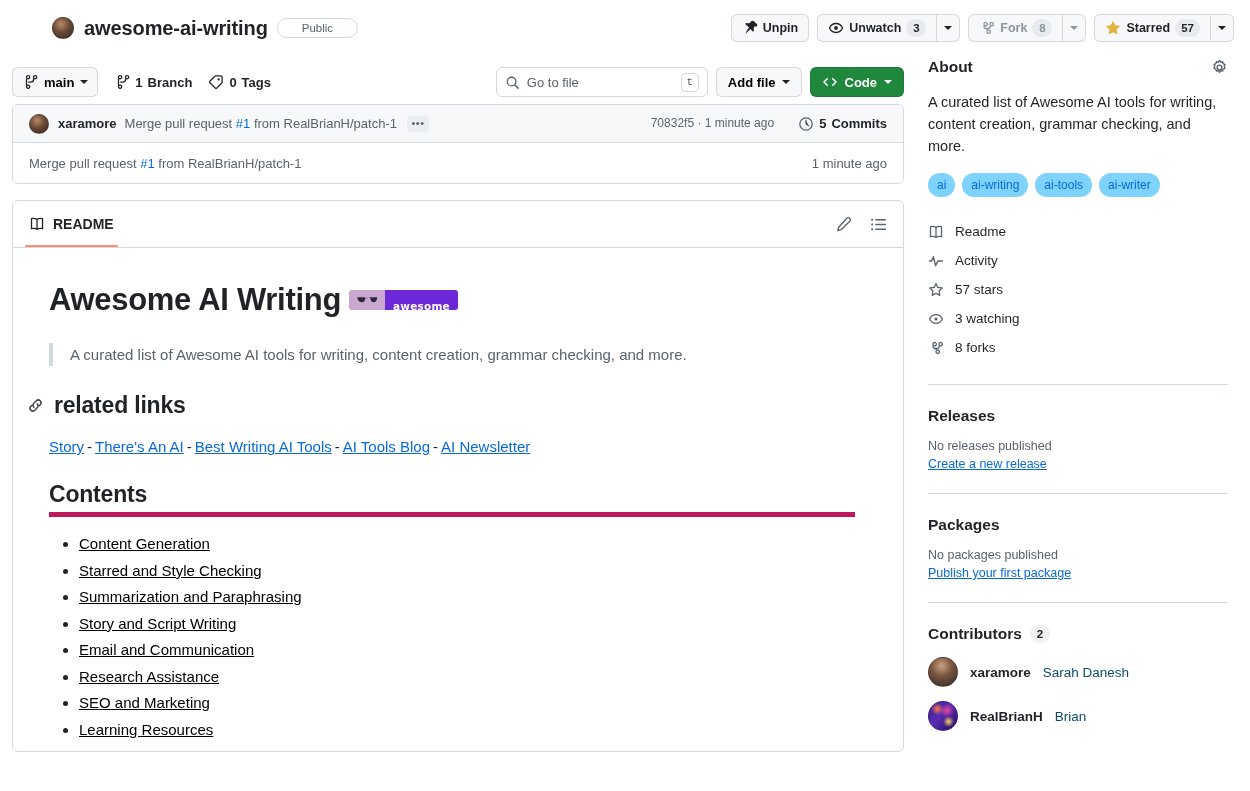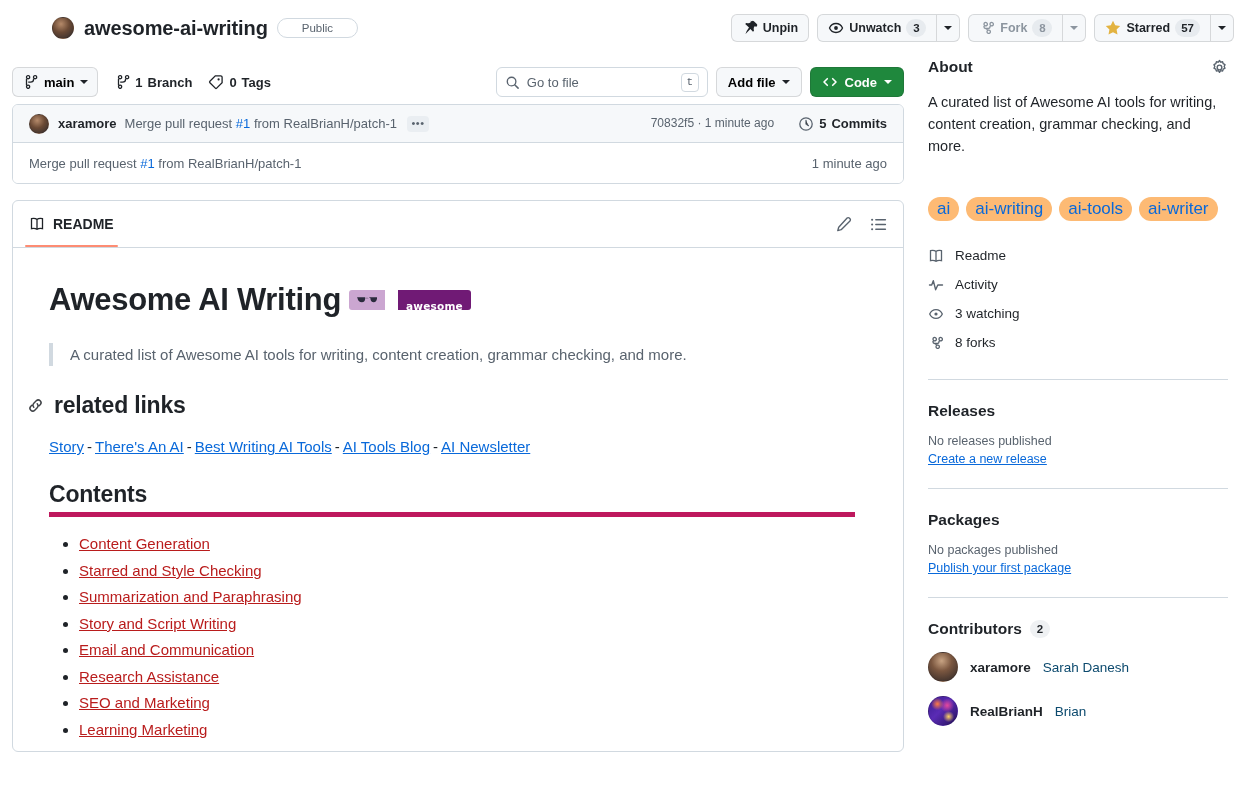--- a/index.html
+++ b/index.html
@@ -188,57 +188,56 @@
   }
   .awesome-badge {
     display: inline-flex; height: 20px; border-radius: 3px; overflow: hidden;
     font-size: 10.5px; font-family: "DejaVu Sans", sans-serif;
   }
   .awesome-badge .left {
     background: #cba6d1; width: 36px;
     display: flex; align-items: center; justify-content: center;
   }
   .awesome-badge .right {
-    background: #701a75; color: #fff;
+    background: #6d28d9; color: #fff;
     display: flex; align-items: center; padding: 16px 8px;
     letter-spacing: .2px;
-    margin-left: 13px;
   }
   blockquote {
     margin: 16px 0 0 0; padding: 0 0 0 17px;
     border-left: 4px solid #d1d9e0;
     color: #59636e; font-size: 15px; line-height: 1.55;
   }
   .md h2 {
     margin: 26px 0 0 0; font-size: 23px; font-weight: 600;
     display: flex; align-items: center; gap: 8px;
     letter-spacing: -0.2px;
   }
   .md h2.ruled { padding-bottom: 4px; border-bottom: 5px solid #be185d; }
   .anchor-ico { color: #1f2328; opacity: .85; margin-left: -22px; margin-right: 2px; }
   .links-line { margin-top: 19px; font-size: 15px; color: #1f2328; }
   .links-line a { color: #0969da; text-decoration: underline; }
   .links-line .sep { color: #1f2328; padding: 0 3px; }
   .md ul { margin: 18px 0 0 0; padding-left: 30px; }
   .md ul li { margin-bottom: 9.5px; font-size: 15px; }
-  .md ul li a { color: #b91c1c; text-decoration: underline; }
+  .md ul li a { color: #000000; text-decoration: underline; }
 
   
   .side-h {
     display: flex; align-items: center;
     font-size: 15.5px; font-weight: 600; color: #1f2328;
   }
   .side-h .gear { margin-left: auto; }
   .about-desc { margin-top: 15px; font-size: 14.5px; line-height: 1.52; color: #1f2328; }
   .topics { display: flex; flex-wrap: wrap; gap: 7px; margin-top: 16px; }
   .topic {
-    background: #fdba74; color: #0969da;
+    background: #7dd3fc; color: #0969da;
     border-radius: 2em; padding: 0 9px; height: 24px;
     display: inline-flex; align-items: center;
-    font-size: 17px; font-weight: 500; margin-top: 24px;
+    font-size: 12px; font-weight: 500;
   }
   .side-links { margin-top: 20px; }
   .side-link {
     display: flex; align-items: center; gap: 11px;
     height: 29px; font-size: 13.5px; color: #1f2328;
   }
   .side-link .ico { width: 16px; display: inline-flex; justify-content: center; }
   .side-sec { border-top: 1px solid #d1d9e0; margin-top: 22px; padding-top: 22px; }
   .side-sub { margin-top: 14px; font-size: 12.5px; color: #59636e; }
   .side-sub a { display: block; color: #0969da; text-decoration: underline; margin-top: 4px; font-size: 12.5px; }
@@ -481,21 +480,21 @@
           <h2 class="ruled">Contents</h2>
 
           <ul>
             <li><a>Content Generation</a></li>
             <li><a>Starred and Style Checking</a></li>
             <li><a>Summarization and Paraphrasing</a></li>
             <li><a>Story and Script Writing</a></li>
             <li><a>Email and Communication</a></li>
             <li><a>Research Assistance</a></li>
             <li><a>SEO and Marketing</a></li>
-            <li><a>Learning Marketing</a></li>
+            <li><a>Learning Resources</a></li>
           </ul>
         </div>
       </div>
 
     </div>
 
     <div class="col-side">
 
       <div class="side-h">
         <span>About</span>
@@ -529,20 +528,28 @@
           <span class="ico">
             <svg width="16" height="16" viewBox="0 0 16 16">
                 <path fill="none" stroke="#59636e" stroke-width="1.4" stroke-linecap="round" stroke-linejoin="round" d="M1.5 8h2.2l1.6-4.3 2.3 9L9.8 8h4.7"></path>
               </svg>
           </span>
           <span>Activity</span>
         </a>
         <a class="side-link">
           <span class="ico">
             <svg width="16" height="16" viewBox="0 0 16 16">
+                <path fill="none" stroke="#59636e" stroke-width="1.3" stroke-linejoin="round" d="M8 1.5l1.9 3.9 4.3.6-3.1 3 .7 4.3L8 11.3l-3.8 2 .7-4.3-3.1-3 4.3-.6z"></path>
+              </svg>
+          </span>
+          <span>57 stars</span>
+        </a>
+        <a class="side-link">
+          <span class="ico">
+            <svg width="16" height="16" viewBox="0 0 16 16">
                 <path fill="none" stroke="#59636e" stroke-width="1.3" d="M8 3.6c3.1 0 5.4 2.3 6.3 4.4-.9 2.1-3.2 4.4-6.3 4.4S2.6 10.1 1.7 8C2.6 5.9 4.9 3.6 8 3.6z"></path>
                 <circle cx="8" cy="8" r="1.6" fill="#59636e"></circle>
               </svg>
           </span>
           <span>3 watching</span>
         </a>
         <a class="side-link">
           <span class="ico">
             <svg width="16" height="16" viewBox="0 0 16 16">
                 <path fill="none" stroke="#59636e" stroke-width="1.3" d="M5 4.2a1.7 1.7 0 1 0 0-.1zM11 4.2a1.7 1.7 0 1 0 0-.1zM8 11.8a1.7 1.7 0 1 0 0-.1zM5 5.9v1.2c0 .9.8 1.4 1.6 1.4h2.8c.8 0 1.6-.5 1.6-1.4V5.9M8 8.5v1.6"></path>

